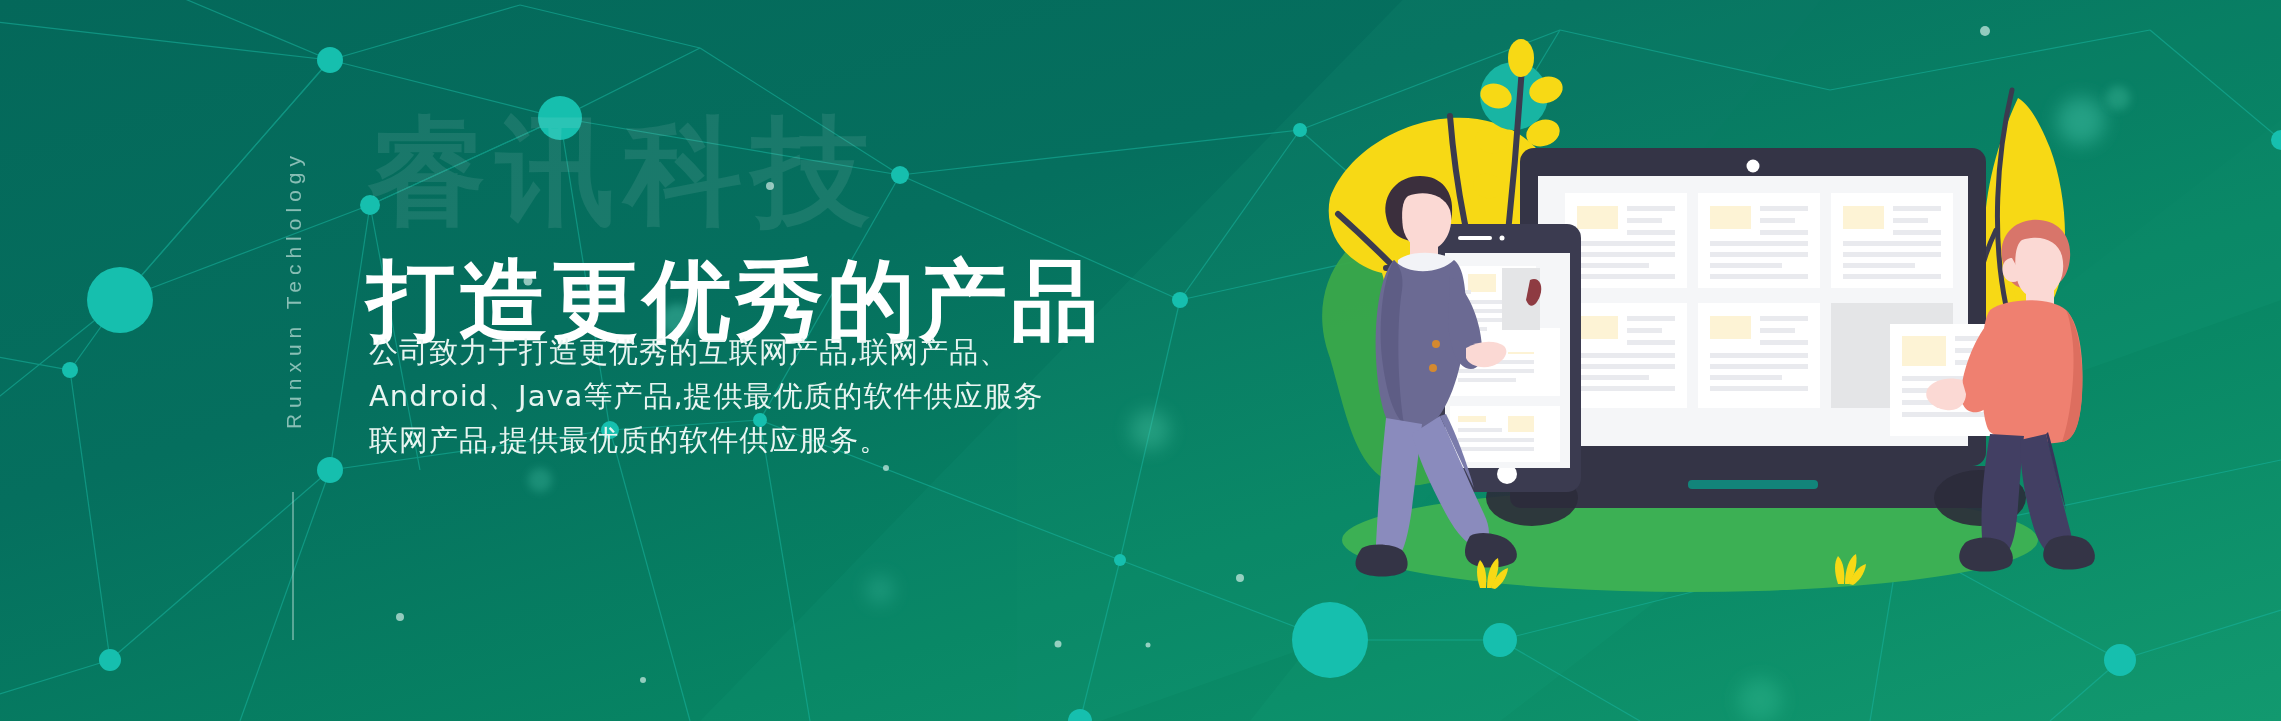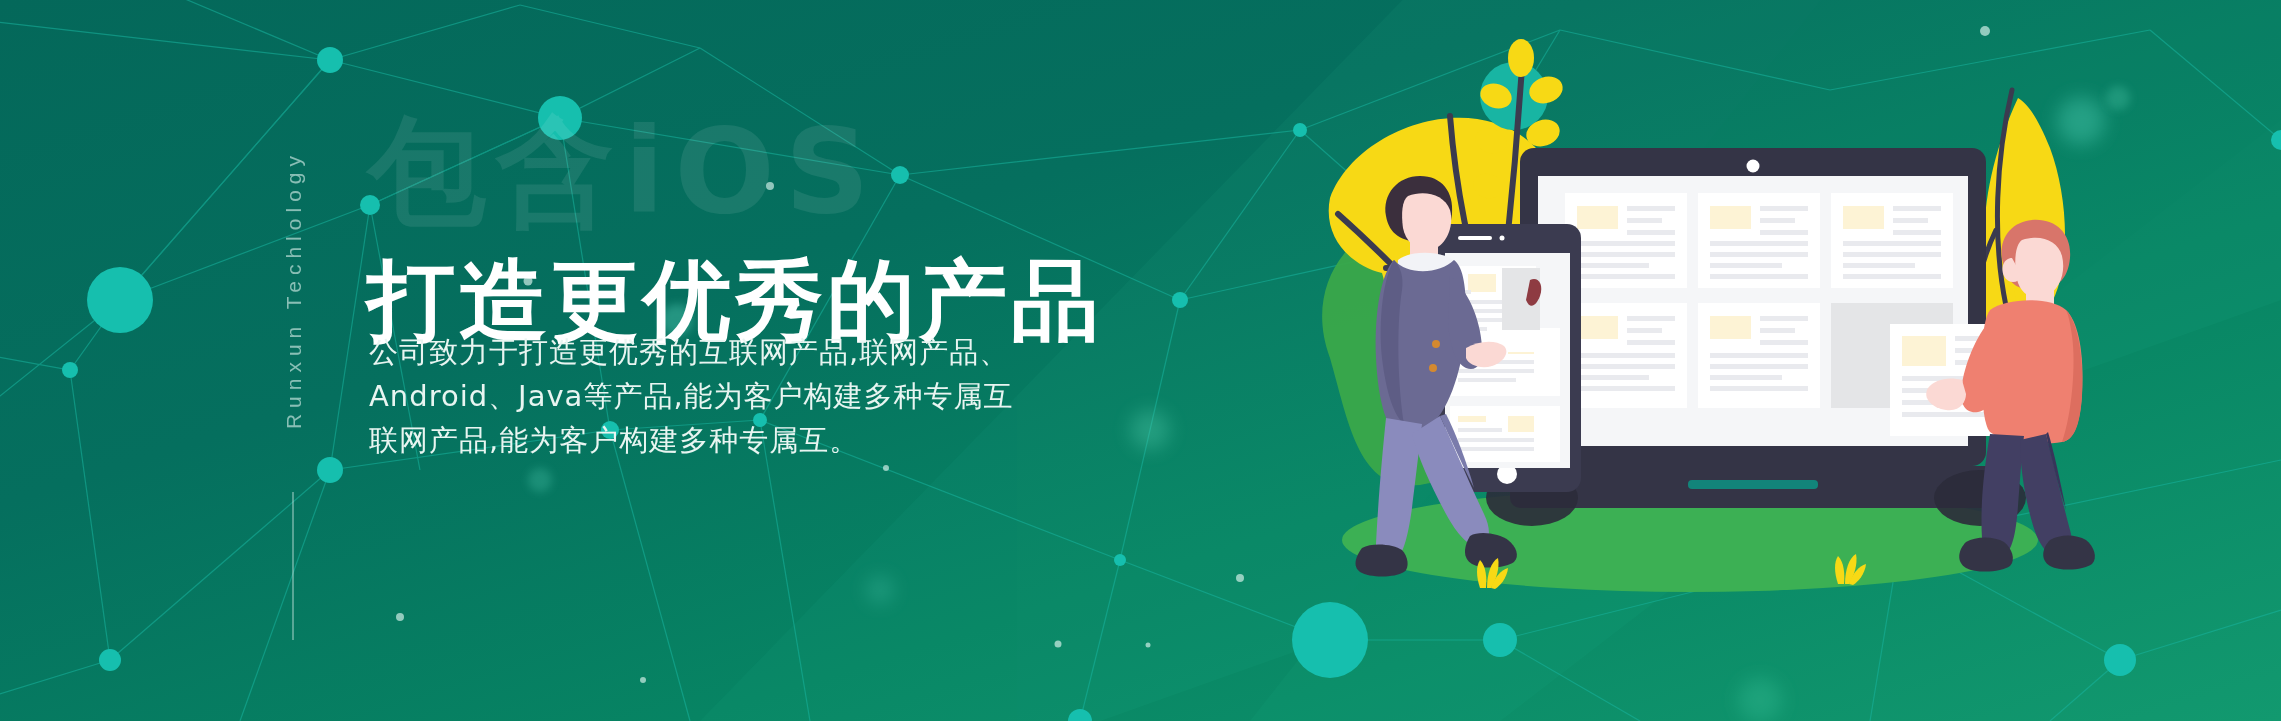--- a/index.html
+++ b/index.html
@@ -195,28 +195,28 @@
       <circle cx="2118" cy="98" r="12" fill="#3fba9c" opacity="0.40" filter="url(#blurB)"></circle>
       <circle cx="540" cy="480" r="12" fill="#4ec8ae" opacity="0.30" filter="url(#blurB)"></circle>
       <circle cx="880" cy="590" r="14" fill="#4ec8ae" opacity="0.28" filter="url(#blurA)"></circle>
       <circle cx="1760" cy="700" r="22" fill="#3fc9a0" opacity="0.30" filter="url(#blurA)"></circle>
     </g>
   </svg>
 
   <div class="vert-label">Runxun Techlology</div>
   <div class="vert-rule"></div>
 
-  <div class="ghost">包含iOS</div>
+  <div class="ghost">睿讯科技</div>
 
   <h1 class="headline">打造更优秀的产品</h1>
 
   <div class="desc">
     <div>公司致力于打造更优秀的互联网产品,联网产品、</div>
-    <div>Android、Java等产品,能为客户构建多种专属互</div>
-    <div>联网产品,能为客户构建多种专属互。</div>
+    <div>Android、Java等产品,提供最优质的软件供应服务</div>
+    <div>联网产品,提供最优质的软件供应服务。</div>
   </div>
 
   <div class="illus">
   <svg viewBox="0 0 820 620">
     <defs>
       <clipPath id="lapScreen">
             <rect x="248" y="148" width="430" height="270"></rect>
           </clipPath>
       <clipPath id="tabScreen">
             <rect x="155" y="225" width="125" height="215"></rect>

